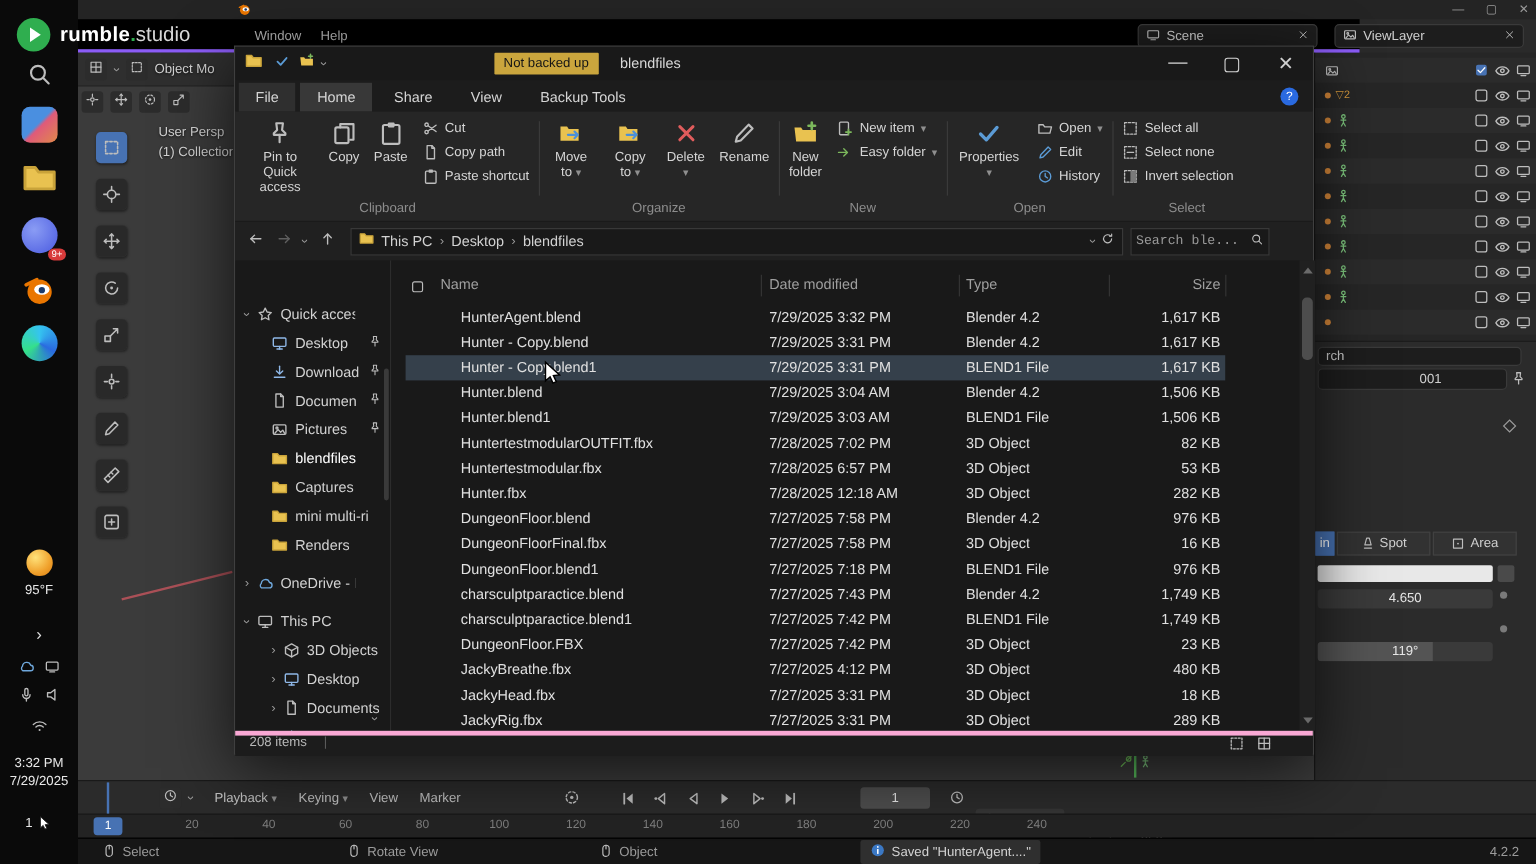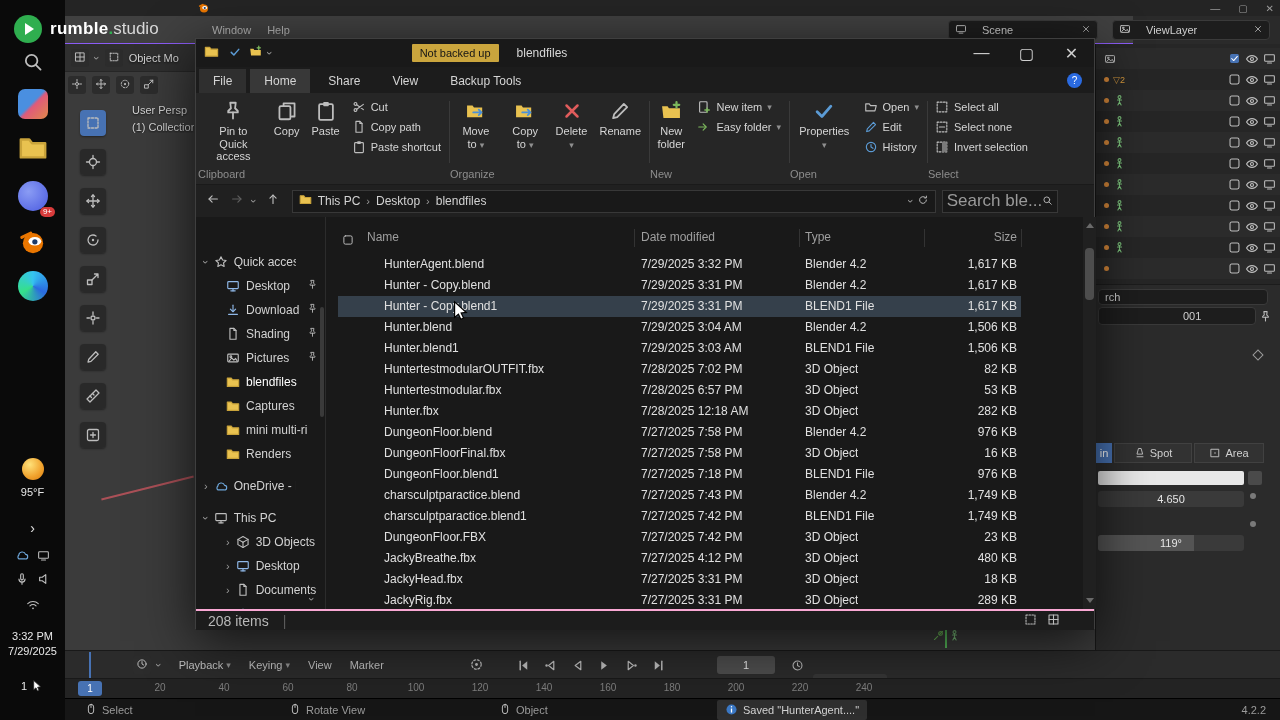--- a/index.html
+++ b/index.html
@@ -5,25 +5,25 @@
 *{margin:0;padding:0;box-sizing:border-box}
 html,body{width:1280px;height:720px;overflow:hidden;background:#000}
 body{font-family:"Liberation Sans","DejaVu Sans",sans-serif}
 #screen{position:relative;width:1280px;height:720px;background:#2a2a2a;overflow:hidden}
 .abs{position:absolute}
 .svg-icon{display:inline-flex;flex:none;align-items:center;justify-content:center}
 .svg-icon svg{width:100%;height:100%;display:block}
 
 #bl-title{left:0;top:0;width:1280px;height:16px;background:#242424;color:#8d8d8d;font-size:10px;display:flex;align-items:center;gap:6px}
 #bl-winbtns{position:absolute;right:6px;top:0;height:16px;display:flex;gap:18px;color:#9a9a9a;font-size:10px;align-items:center}
-#bl-menubar{left:0;top:16px;width:1133px;height:28px;background:#404040;border-bottom:1px solid #8b5cf6}
+#bl-menubar{left:0;top:16px;width:1133px;height:28px;background:#000000;border-bottom:3px solid #8b5cf6}
 #bl-menus{position:absolute;left:212px;top:0;height:28px;display:flex;gap:16px;align-items:center}
 #bl-wstabs{position:absolute;left:330px;top:0;height:28px;display:flex;gap:15px;align-items:center}
 .bl-menu,.bl-wstab{color:#b5b5b5;font-size:11px;white-space:nowrap}
-.bl-field{background:#1d1d1d;border:1px solid #3a3a3a;border-radius:4px;color:#cfcfcf;font-size:11px;display:flex;align-items:center;gap:15px;padding:4px 6px}
+.bl-field{background:#1d1d1d;border:1px solid #3a3a3a;border-radius:4px;color:#cfcfcf;font-size:11px;display:flex;align-items:center;gap:5px;padding:4px 6px}
 #bl-viewport{left:65px;top:44px;width:1030px;height:606px;background:#3b3b3b}
 #bl-vp-header{left:65px;top:44px;width:1030px;height:28px;background:#2f2f2f;border-bottom:1px solid #262626;display:flex;align-items:center;gap:6px;padding-left:6px}
 #bl-vp-row2{left:68px;top:76px;display:flex;gap:6px}
 .mini-sq{width:18px;height:18px;background:#2c2c2c;border-radius:3px;display:flex;align-items:center;justify-content:center}
 .vp-text{color:#d2d2d2;font-size:11px;text-shadow:0 1px 2px rgba(0,0,0,.7)}
 #bl-tools{left:80px;top:110px;display:flex;flex-direction:column;gap:13px}
 .tool-btn{width:26px;height:26px;border-radius:4px;background:rgba(40,40,40,.92);display:flex;align-items:center;justify-content:center;box-shadow:0 1px 2px rgba(0,0,0,.4)}
 .tool-btn.active{background:#4772b3}
 #bl-outliner{left:1095px;top:44px;width:185px;height:240px;background:#262626;border-left:1px solid #171717}
 .orow{display:flex;align-items:center;height:21px;gap:4px;padding:0 4px 0 8px}
@@ -73,43 +73,43 @@
 .x-tabsrow{position:absolute;left:0;top:28px;width:100%;height:26px;background:#1c1c1c;display:flex;align-items:flex-end;gap:4px;padding-left:3px}
 .x-tab{height:24px;display:flex;align-items:center;padding:0 14px;color:#d5d5d5;font-size:12px}
 .x-tab.t-file{background:#2f2f2f}
 .x-tab.t-active{background:#383838}
 #rb-band{position:absolute;left:0;top:54px;width:100%;height:92px;background:#262626;border-bottom:1px solid #1a1a1a}
 .rb-group{position:absolute;top:0;height:92px;display:flex;flex-direction:column}
 .rb-content{display:flex;flex:1;padding:4px 2px 0 2px;gap:2px;align-items:flex-start}
 .rb-big{display:flex;flex-direction:column;align-items:center;gap:3px;padding:3px 5px;border-radius:2px;color:#d5d5d5;font-size:11px;text-align:center;line-height:1.15}
 .rb-smallcol{display:flex;flex-direction:column}
 .rb-small{display:flex;align-items:center;gap:5px;height:20px;padding:0 5px;color:#d5d5d5;font-size:11px;white-space:nowrap}
-.rb-label{text-align:left;color:#8d8d8d;font-size:11px;height:17px}
+.rb-label{text-align:center;color:#8d8d8d;font-size:11px;height:17px}
 .rb-sep{position:absolute;top:8px;bottom:22px;width:1px;background:#3a3a3a;right:-2px}
 #x-address{position:absolute;left:0;top:146px;width:100%;height:32px;background:#202020;display:flex;align-items:center}
 .addr-field{background:#191919;border:1px solid #383838;height:23px;display:flex;align-items:center}
 #x-nav{position:absolute;left:0;top:178px;width:130px;height:392px;background:#191919;border-right:1px solid #2c2c2c}
 .nav-item{position:absolute;height:20px;display:flex;align-items:center;gap:6px;color:#d2d2d2;font-size:12px;white-space:nowrap;width:130px}
 .chev{color:#9a9a9a;font-size:11px;display:inline-block}
 .chev.down{transform:rotate(90deg)}
 #x-list{position:absolute;left:130px;top:178px;width:757px;height:392px;background:#191919}
 .col-h{position:absolute;top:13px;color:#9f9f9f;font-size:12px}
 .col-sep{position:absolute;top:12px;height:18px;width:1px;background:#333}
 .frow{position:absolute;left:12px;width:683px;height:21px;color: #e0e0e0;font-size:12px}
 .frow.selected{background:#35404b}
 .frow span{position:absolute;top:3px;white-space:nowrap;overflow:hidden}
 .fchk{left:2px;top:4px!important}
 .fico{left:29px;top:3px!important}
 .fname{left:46px;width:250px}
 .fdate{left:303px}
 .ftype{left:467px}
 .fsize{left:560px;width:119px;text-align:right}
 #x-scroll{position:absolute;left:887px;top:178px;width:13px;height:392px;background:#202020}
-#x-status{position:absolute;left:0;top:570px;width:100%;height:21px;background:#1c1c1c;border-top:2px solid #f9a8d4;display:flex;align-items:center;color:#b8b8b8;font-size:14px}
-input.x-search{width:100%;height:100%;background:transparent;border:none;outline:none;color:#c8c8c8;font-size:17px;font-family:Liberation Sans, sans-serif}
+#x-status{position:absolute;left:0;top:570px;width:100%;height:21px;background:#1c1c1c;border-top:4px solid #f9a8d4;display:flex;align-items:flex-start;color:#b8b8b8;font-size:11px}
+input.x-search{width:100%;height:100%;background:transparent;border:none;outline:none;color:#c8c8c8;font-size:11px;font-family:Liberation Mono, monospace}
 input.x-search::placeholder{color:#9a9a9a}
 </style>
 </head>
 <body>
 
 <div id="screen">
 
   <div id="bl-title" class="abs">
     <span class="abs" style="left:198px;top:2px"><span class="svg-icon" style="width:12px;height:12px;">
           <svg viewBox="0 0 16 16" fill="none" stroke="#bdbdbd" stroke-width="1.3" stroke-linecap="round" stroke-linejoin="round">
@@ -1253,21 +1253,21 @@
                 </svg>
               </span></span>
           </div>
           <div class="nav-item" style="top:107px">
             <span class="svg-icon" style="width:14px;height:14px;margin-left:30px">
               <svg viewBox="0 0 16 16" fill="none" stroke="#bdbdbd" stroke-width="1.3" stroke-linecap="round" stroke-linejoin="round">
                 <path d="M4.5 1.5h4.5l2.5 2.5v10h-7z"></path>
                 <path d="M9 1.5V4h2.5"></path>
               </svg>
             </span>
-            <span style="overflow:hidden;max-width:62px;white-space:nowrap">Shading</span>
+            <span style="overflow:hidden;max-width:62px;white-space:nowrap">Documen</span>
             <span style="position:absolute;right:8px"><span class="svg-icon" style="width:11px;height:11px;">
                 <svg viewBox="0 0 16 16" fill="none" stroke="#bdbdbd" stroke-width="1.3" stroke-linecap="round" stroke-linejoin="round">
                   <path d="M6 2h4l-.5 4 2 2v1H4.5V8l2-2z"></path>
                   <line x1="8" y1="9" x2="8" y2="13.5"></line>
                 </svg>
               </span></span>
           </div>
           <div class="nav-item" style="top:131px">
             <span class="svg-icon" style="width:14px;height:14px;margin-left:30px">
               <svg viewBox="0 0 16 16" fill="none" stroke="#bdbdbd" stroke-width="1.3" stroke-linecap="round" stroke-linejoin="round">

